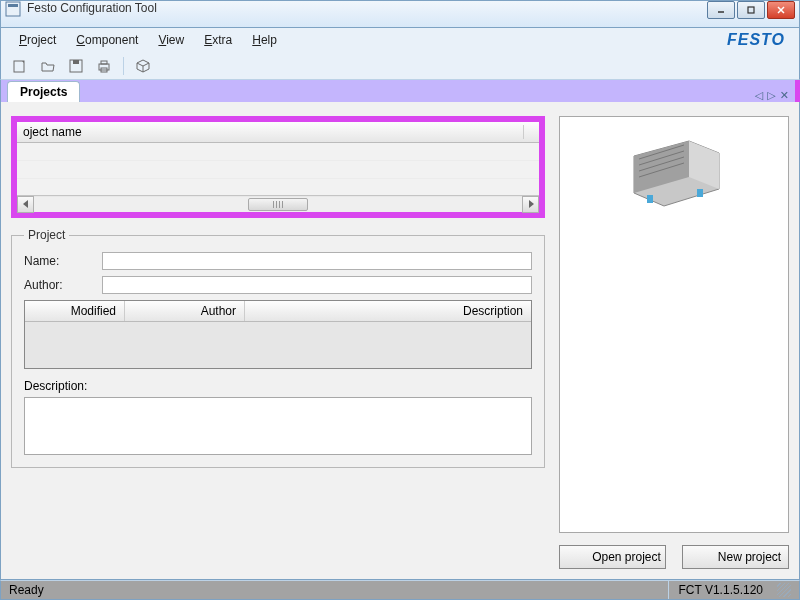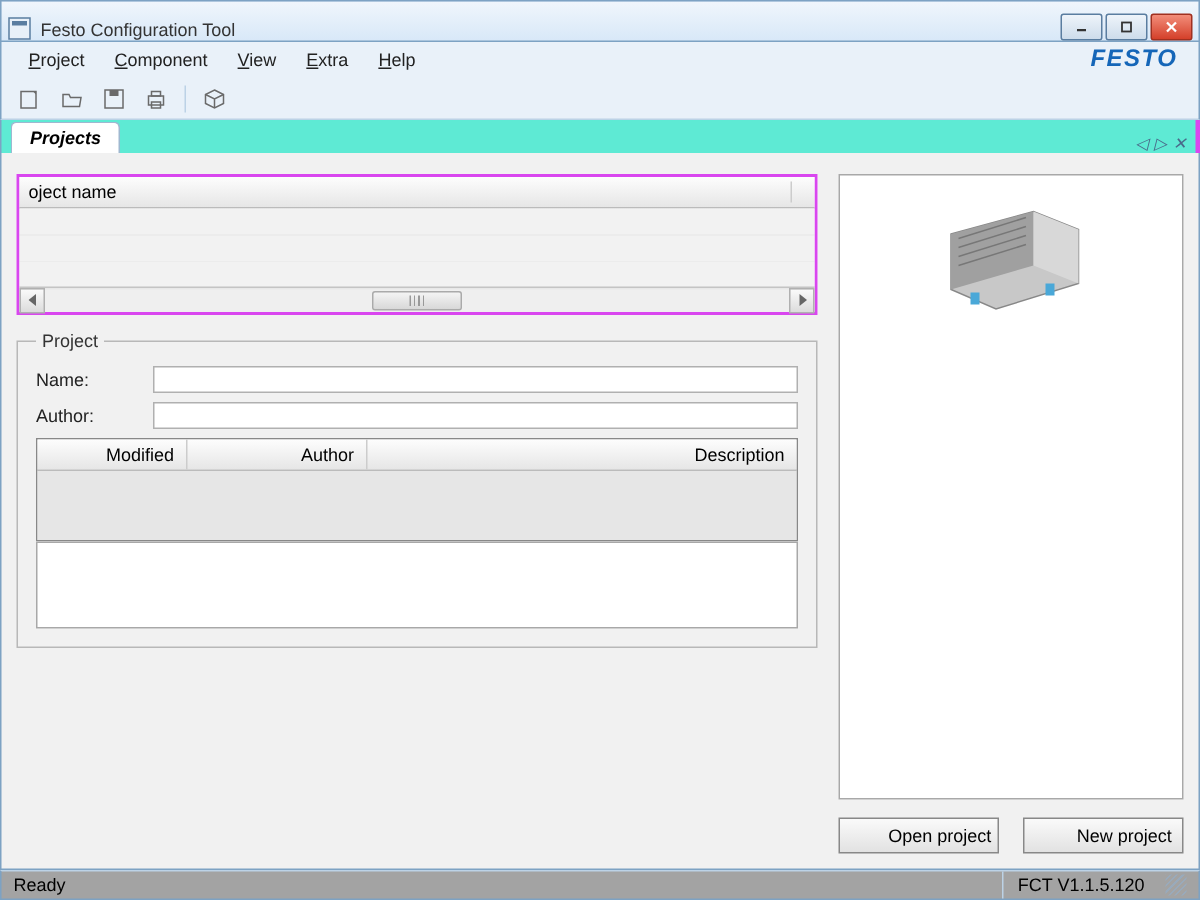--- a/index.html
+++ b/index.html
@@ -1,50 +1,50 @@
 <!DOCTYPE html>
 <html><head>
 <meta charset="utf-8">
 <style>
 * { box-sizing: border-box; margin: 0; padding: 0; }
 body { font-family: "Segoe UI", Tahoma, sans-serif; font-size: 12px; background: #d4e4f4; width: 800px; height: 600px; overflow: hidden; }
 
 
-.titlebar { height: 28px; background: linear-gradient(#f0f6fc, #d8e8f8); border: 1px solid #7da2c3; display: flex; align-items: flex-end; padding: 0 4px; }
+.titlebar { height: 28px; background: linear-gradient(#f0f6fc, #d8e8f8); border: 1px solid #7da2c3; display: flex; align-items: flex-start; padding: 0 4px; }
 .titlebar .app-icon { width: 16px; height: 16px; margin-right: 6px; }
 .titlebar .title { flex: 1; color: #333; font-size: 12px; }
 .winbtns { display: flex; gap: 2px; }
 .winbtn { width: 28px; height: 18px; border: 1px solid #5a7da0; border-radius: 2px; display: flex; align-items: center; justify-content: center; background: linear-gradient(#eef4fa, #cddceb); cursor: pointer; }
 .winbtn.close { background: linear-gradient(#f28d7a, #d4402a); border-color: #a03020; }
 .winbtn svg { width: 10px; height: 10px; }
 
 
 .menubar { height: 24px; background: #e9f1f9; border-left: 1px solid #7da2c3; border-right: 1px solid #7da2c3; display: flex; align-items: center; padding: 0 8px; }
 .menuitem { padding: 2px 10px; cursor: pointer; color: #222; }
 .menuitem .ul { text-decoration: underline; }
 .brand { margin-left: auto; font-weight: bold; font-style: italic; color: #1566b8; font-size: 16px; letter-spacing: 1px; padding-right: 6px; }
 
 
 .toolbar { height: 28px; background: #e9f1f9; border-left: 1px solid #7da2c3; border-right: 1px solid #7da2c3; border-bottom: 1px solid #bcd2e6; display: flex; align-items: center; padding: 0 10px; gap: 10px; }
 .toolbtn { width: 18px; height: 18px; cursor: pointer; display: flex; align-items: center; justify-content: center; }
 .toolbtn svg { width: 16px; height: 16px; }
 
 
-.tabstrip { height: 22px; background: #5eead4; border-left: 1px solid #7da2c3; border-right: 3px solid #d946ef; display: flex; align-items: flex-end; padding-left: 6px; position: relative; font-style: italic; }
+.tabstrip { height: 22px; background: #c4b5fd; border-left: 1px solid #7da2c3; border-right: 5px solid #d946ef; display: flex; align-items: flex-end; padding-left: 6px; position: relative; }
 .tab { background: #fff; border: 1px solid #9fb8d0; border-bottom: none; border-radius: 4px 4px 0 0; padding: 3px 12px; font-weight: bold; font-size: 12px; cursor: pointer; }
 .tabright { margin-left: auto; display: flex; align-items: center; gap: 4px; padding-right: 6px; color: #4a6a8a; }
 .tabright span { cursor: pointer; font-size: 11px; }
 
 
 .main { display: flex; height: 478px; background: #f1f1f1; border: 1px solid #7da2c3; border-top: none; padding: 14px 10px 10px 10px; gap: 14px; }
 .leftpane { flex: 1; display: flex; flex-direction: column; gap: 10px; }
 .rightpane { width: 230px; display: flex; flex-direction: column; }
 
 
-.gridwrap { border: 2px solid #d946ef; background: #fff; }
+.gridwrap { border: 6px solid #d946ef; background: #fff; }
 .gridhead { background: linear-gradient(#fdfdfd, #e6e6e6); border-bottom: 1px solid #bbb; padding: 3px 6px; font-size: 12px; display:flex; }
 .gridhead .resizer { margin-left:auto; width:10px; border-left:1px solid #ccc; }
 .gridbody { height: 52px; background: repeating-linear-gradient(#f2f2f2, #f2f2f2 17px, #ececec 17px, #ececec 18px); }
 .hscroll { height: 17px; background: #e8e8e8; border-top: 1px solid #c4c4c4; display: flex; align-items: center; }
 .hscroll .arrow { width: 17px; height: 17px; background: linear-gradient(#fafafa,#dcdcdc); border: 1px solid #b0b0b0; display:flex; align-items:center; justify-content:center; cursor:pointer; }
 .hscroll .track { flex:1; height:15px; background:#efefef; display:flex; align-items:center; justify-content:center; }
 .hscroll .thumb { width: 60px; height: 13px; background: linear-gradient(#f4f4f4,#d8d8d8); border:1px solid #aaa; border-radius:2px; display:flex; align-items:center; justify-content:center; }
 .hscroll .grip { width:10px; height:7px; background: repeating-linear-gradient(90deg,#999,#999 1px,transparent 1px,transparent 3px); }
 
 
@@ -206,20 +206,21 @@
 
       <div class="innertable">
         <div class="thead">
           <div class="th">Modified</div>
           <div class="th">Author</div>
           <div class="th">Description</div>
         </div>
         <div class="tbody"></div>
       </div>
 
+      <div class="desclabel">Description:</div>
       <div class="descbox"></div>
     </fieldset>
   </div>
 
   <div class="rightpane">
     <div class="preview">
       <div class="device">
         <svg viewBox="0 0 110 80">
           <polygon points="15,25 70,10 100,22 100,58 45,75 15,62" fill="#c8c8c8" stroke="#888"></polygon>
           <polygon points="15,25 70,10 70,46 15,62" fill="#a0a0a0"></polygon>

